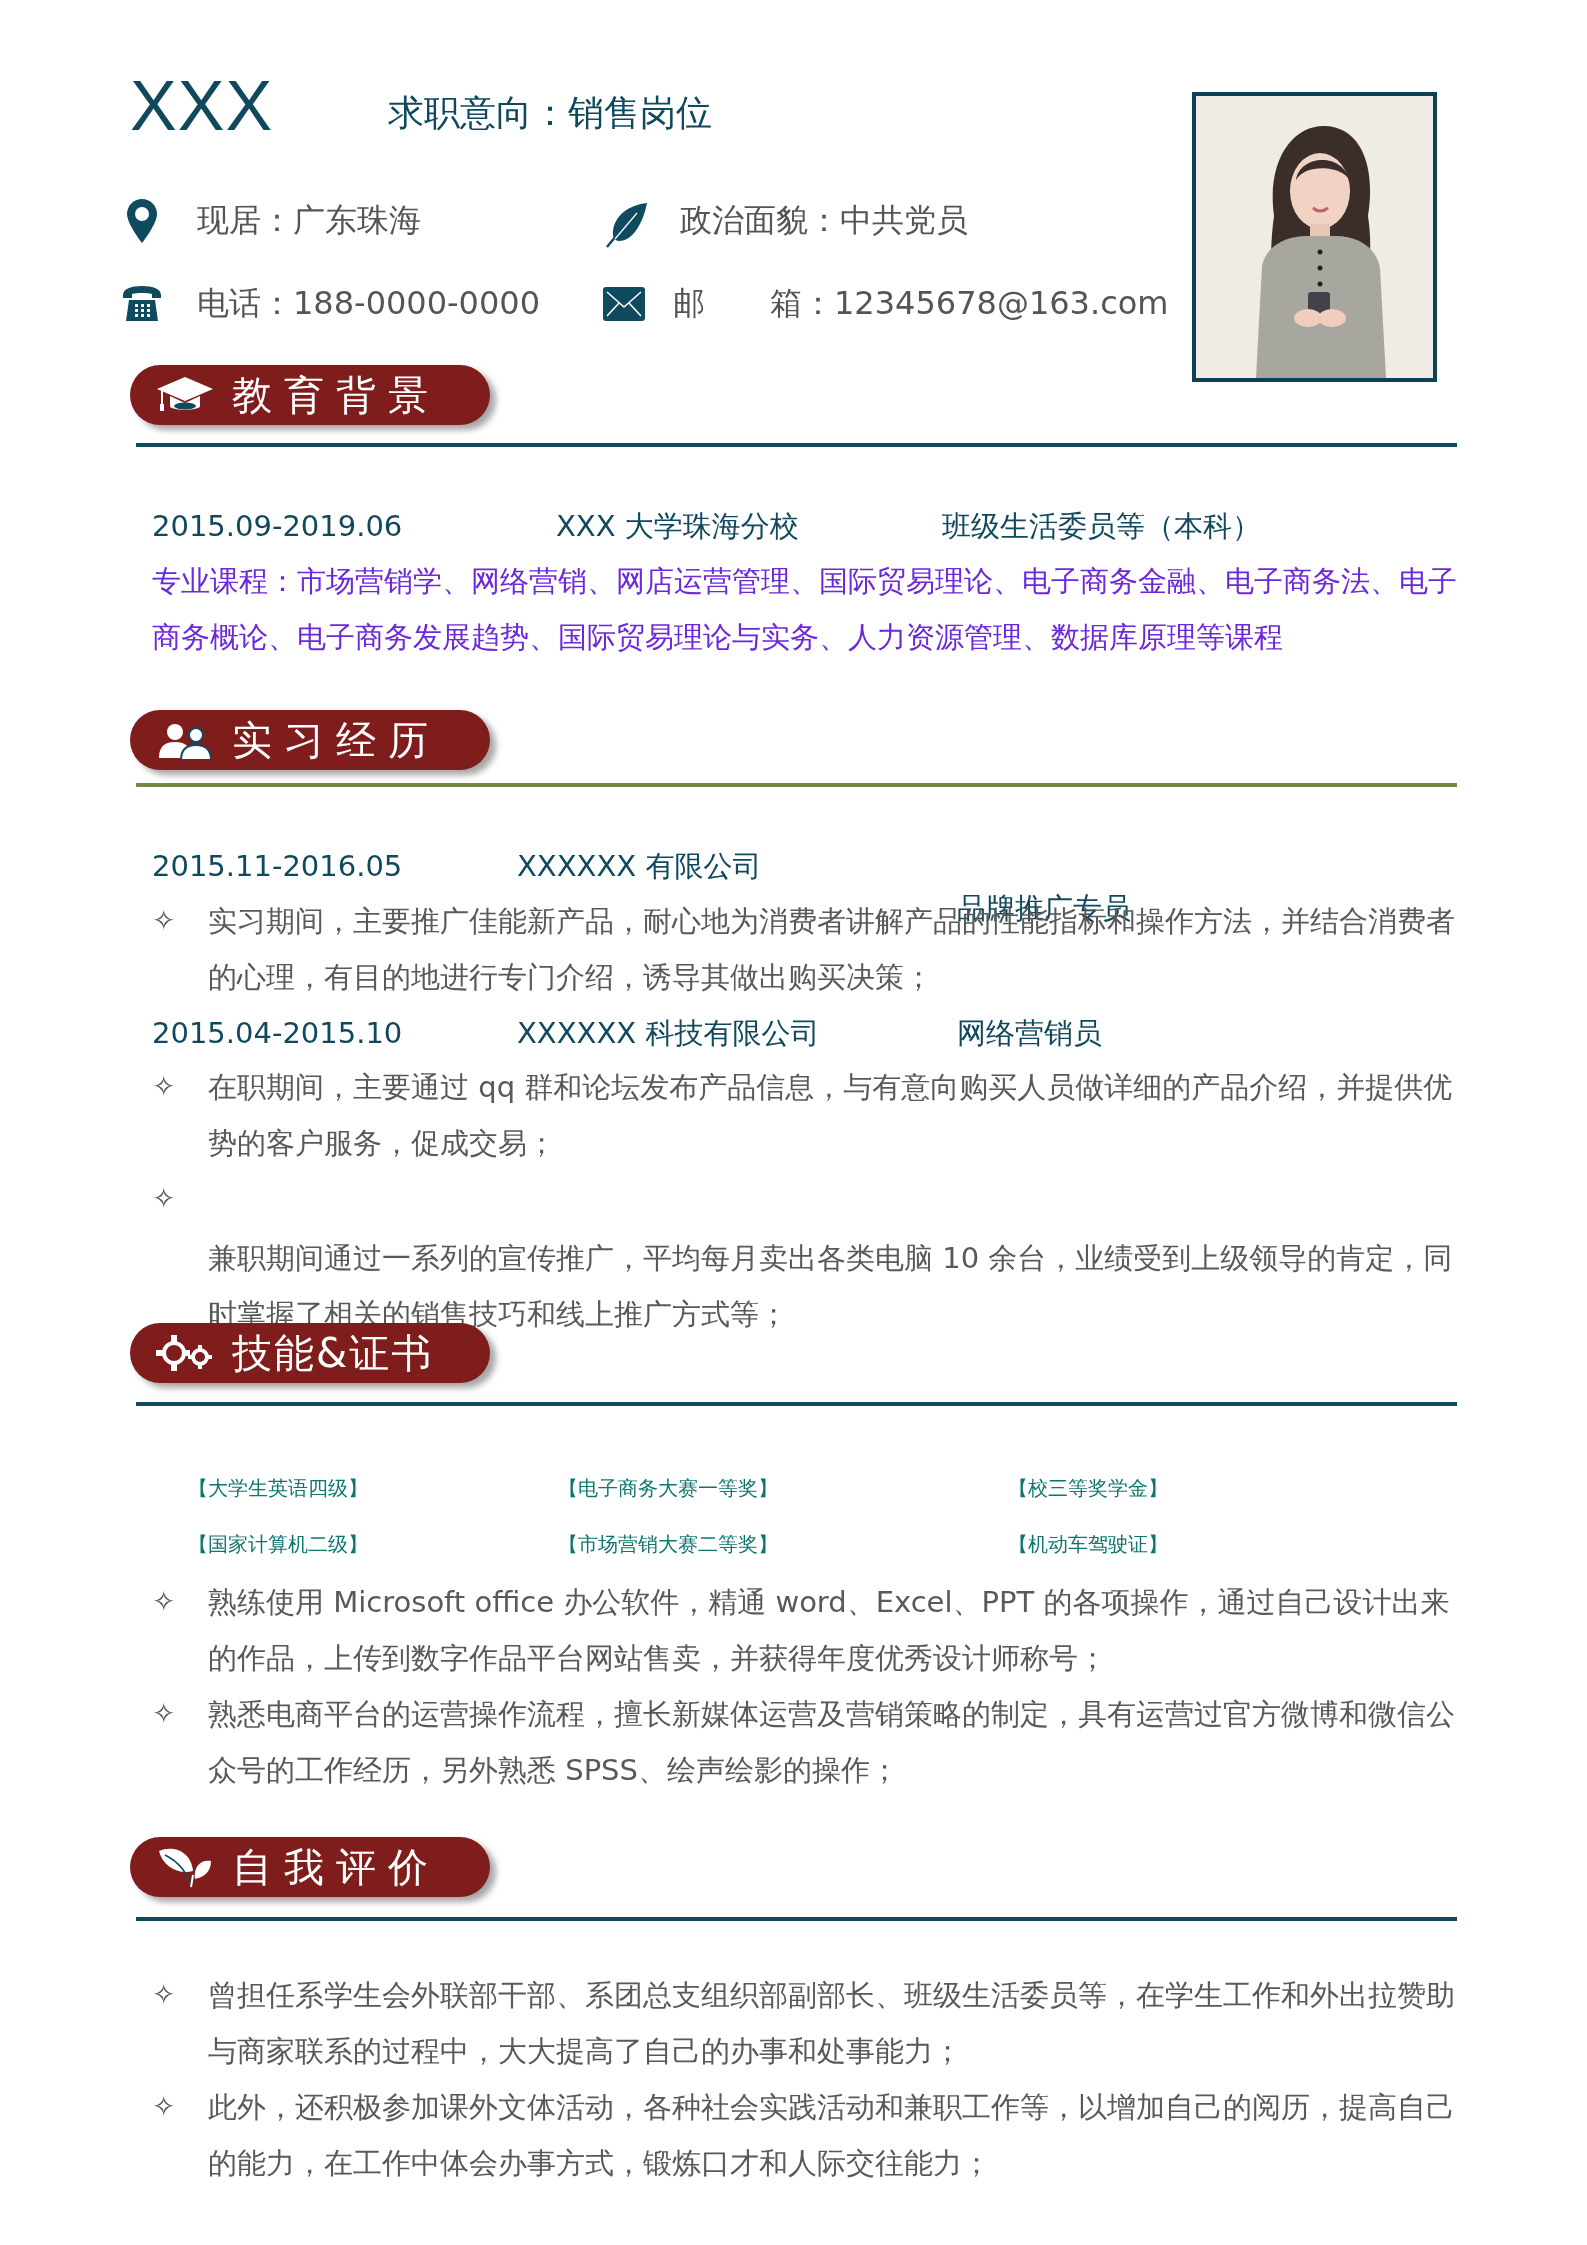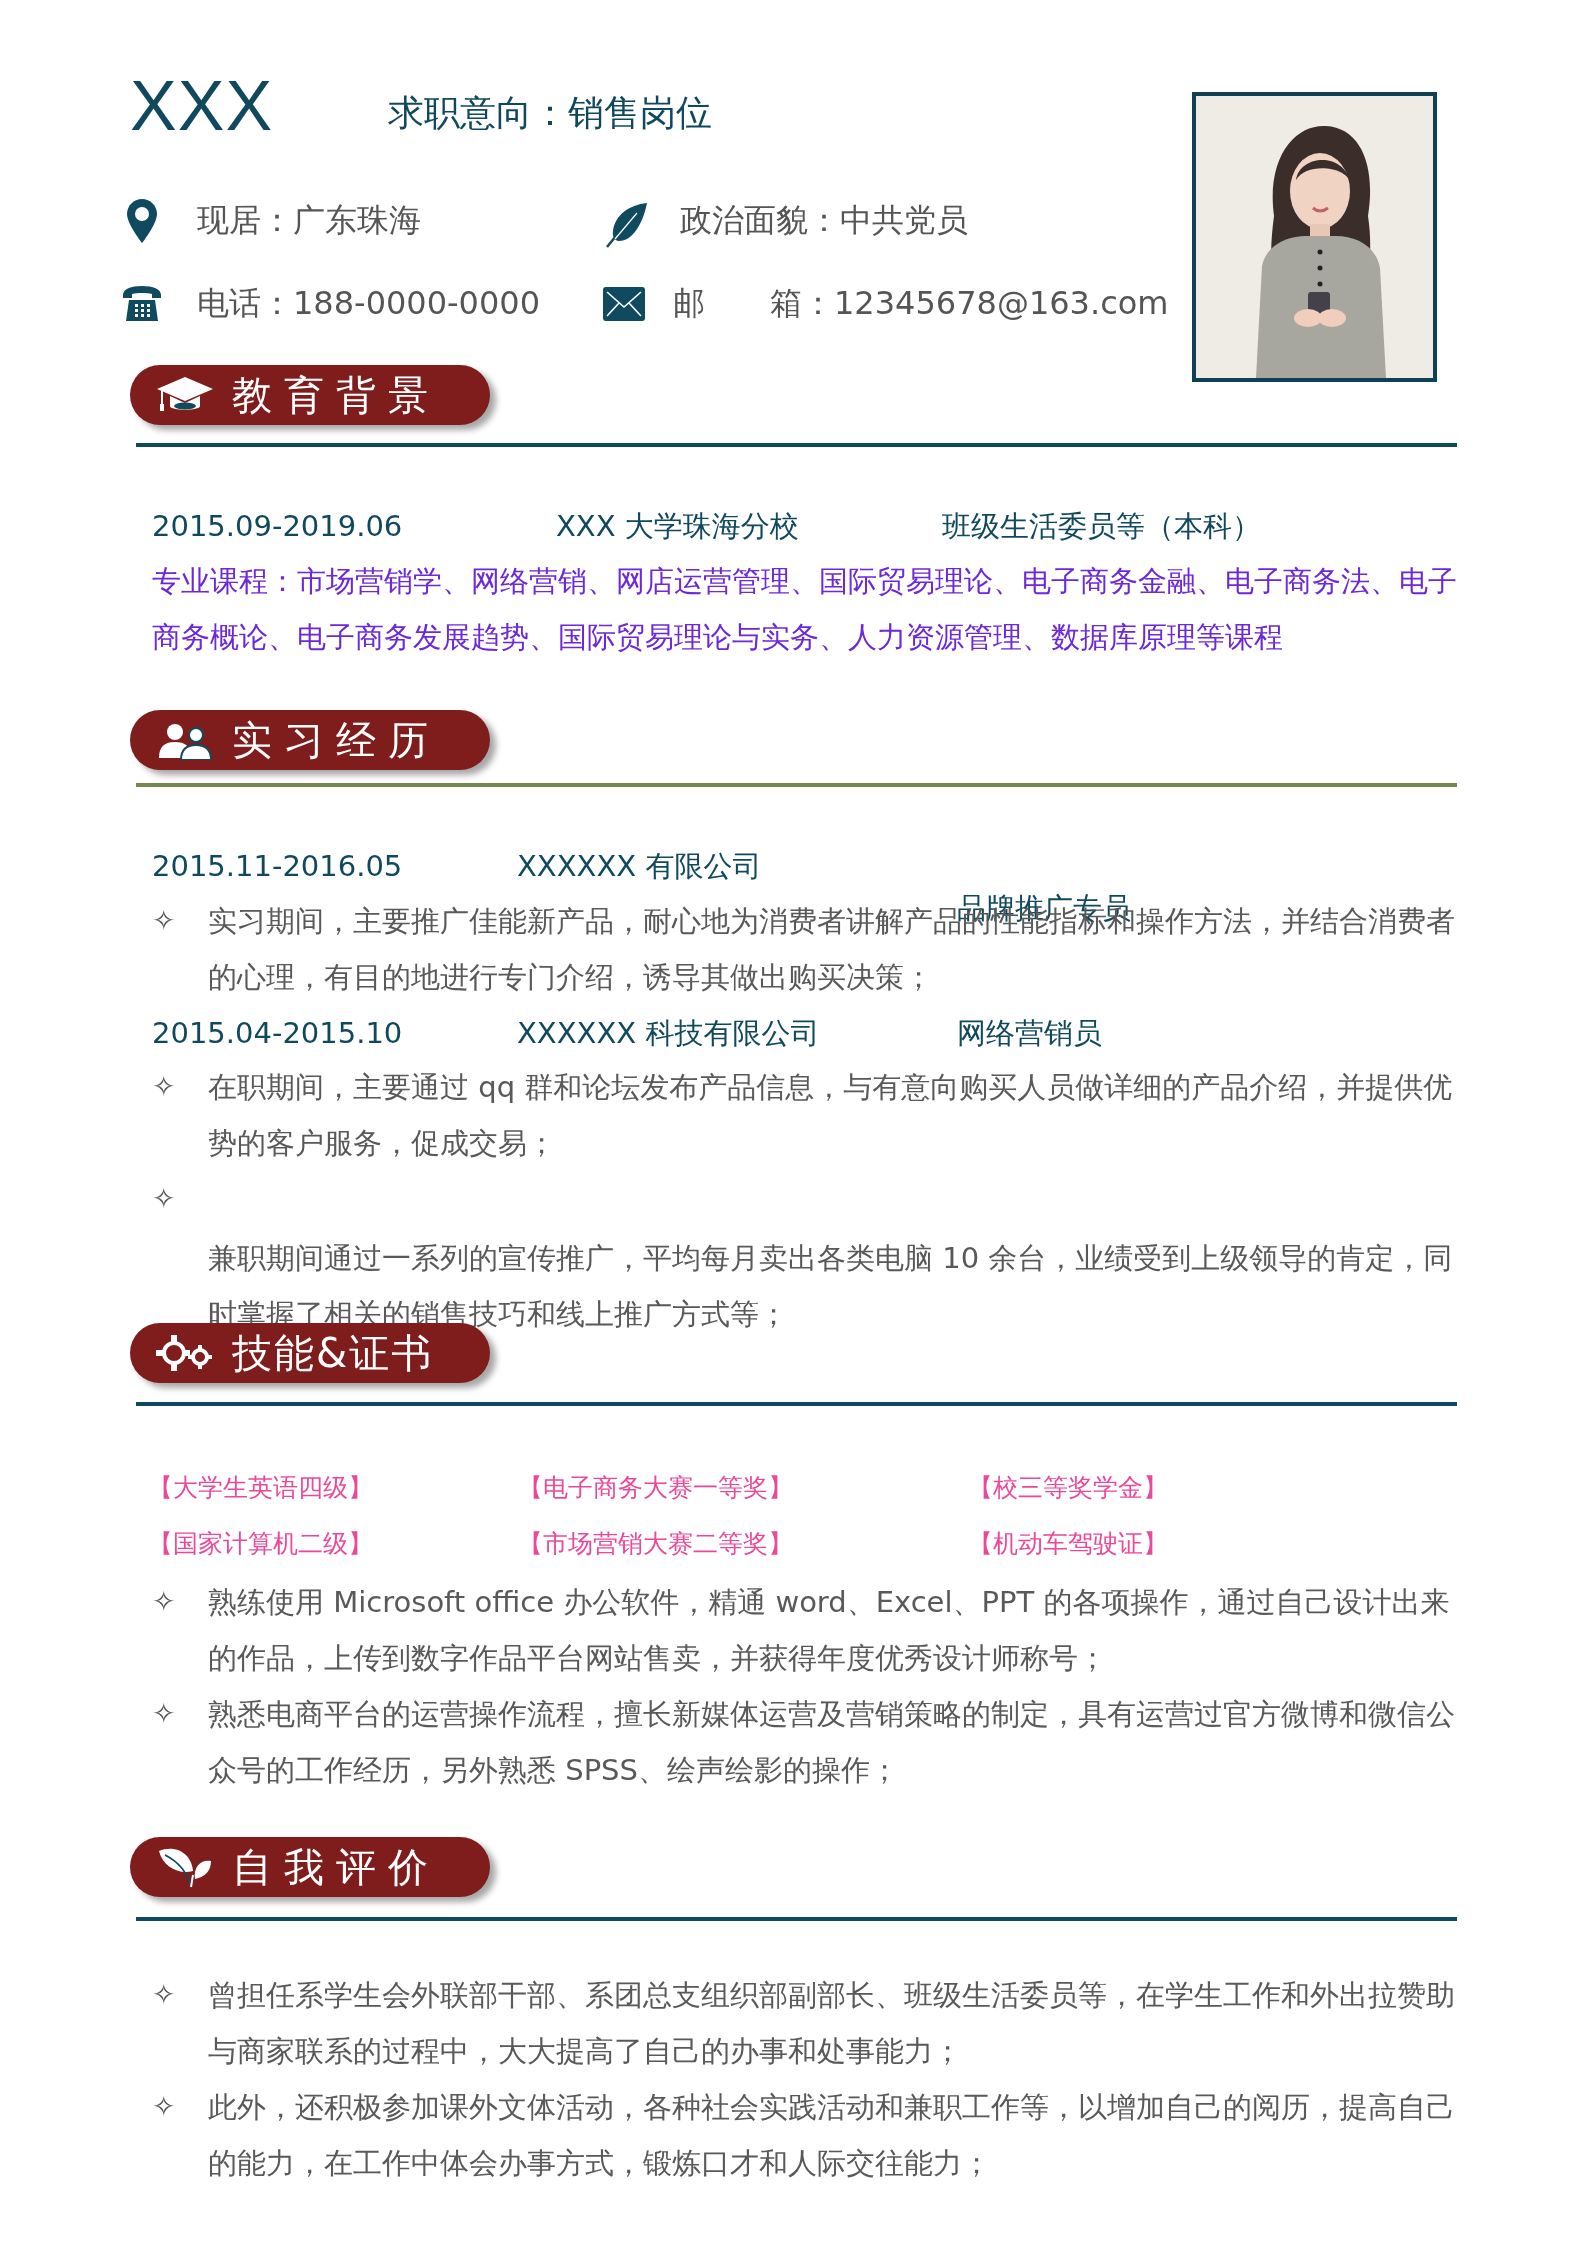--- a/index.html
+++ b/index.html
@@ -14,21 +14,21 @@
   .pill { position: absolute; left: 130px; width: 360px; height: 60px; border-radius: 30px; background: #7f1d1d; box-shadow: 6px 5px 6px rgba(0,0,0,0.35); display: flex; align-items: center; }
   .pill .picon { width: 70px; height: 60px; margin-left: 20px; display: flex; align-items: center; justify-content: center; }
   .pill .ptitle { color: #ffffff; font-size: 40px; letter-spacing: 12px; margin-left: 12px; white-space: nowrap; }
   .pill .ptitle.tight { letter-spacing: 2px; }
   .rule { position: absolute; left: 136px; width: 1321px; height: 4px; background: #0f4a5f; }
   .rule.green { background: #74884a; }
   .row-head { position: absolute; font-size: 29px; color: #10495e; white-space: nowrap; line-height: 40px; }
   .para { position: absolute; font-size: 29px; color: #6d28d9; line-height: 56px; }
   .bullet { position: absolute; left: 152px; font-size: 28px; color: #555; line-height: 56px; }
   .btext { position: absolute; left: 208px; width: 1270px; font-size: 29px; color: #595959; line-height: 56px; }
-  .cert { position: absolute; font-size: 25px; color: #ec4899; white-space: nowrap; line-height: 40px; }
+  .cert { position: absolute; font-size: 20px; color: #0f766e; white-space: nowrap; line-height: 40px; margin-left: 40px; }
 </style>
 </head>
 <body>
 
 <div class="abs name">XXX</div>
 <div class="abs intent">求职意向：销售岗位</div>
 
 <span class="icon" style="left:124px;top:198px;width:36px;height:46px;">
   <svg width="30" height="44" viewBox="0 0 30 44">
       <path d="M15 0C6.7 0 0 6.7 0 15c0 10 15 29 15 29s15-19 15-29C30 6.7 23.3 0 15 0z" fill="#0f4a5f"></path>

